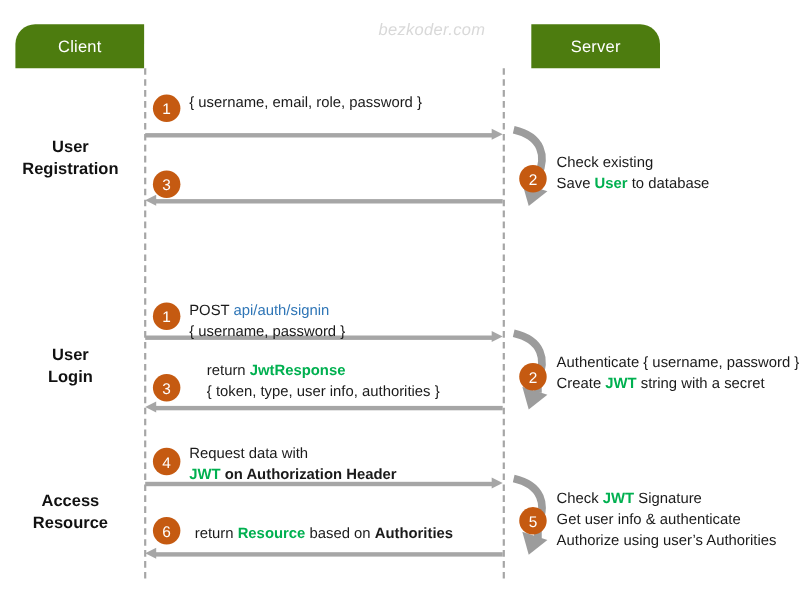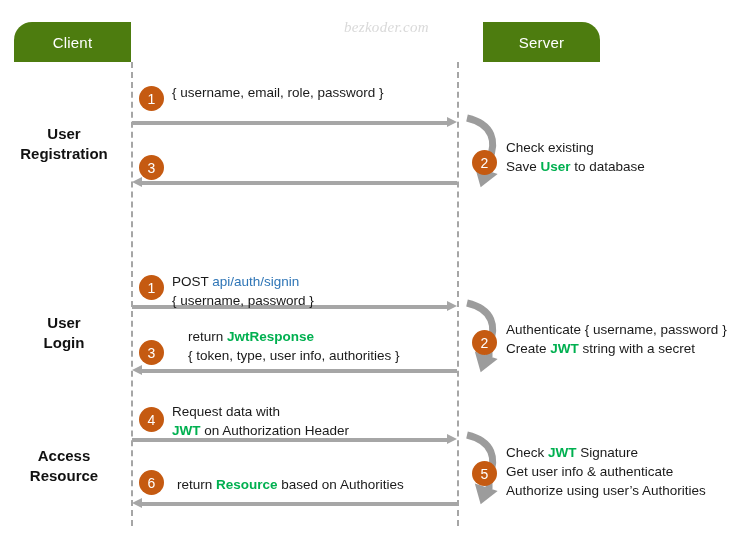--- a/index.html
+++ b/index.html
@@ -44,21 +44,21 @@
   }
 
   
   #watermark {
     position: absolute;
     left: 344px;
     top: 19px;
     font-size: 15px;
     font-style: italic;
     color: #D9D9D9;
-    font-family: Liberation Serif, serif;
+    font-family: Liberation Sans, sans-serif;
     letter-spacing: .3px;
     user-select: none;
   }
 
   
   .lifeline {
     position: absolute;
     top: 62px;
     width: 0;
     height: 464px;
@@ -122,21 +122,21 @@
   .msg-text {
     position: absolute;
     font-size: 13.5px;
     color: #1a1a1a;
     line-height: 1.42;
     white-space: nowrap;
     z-index: 3;
   }
   .msg-text .url   { color: #2E75B6; }
   .msg-text .green { color: #00B050; font-weight: bold; }
-  .msg-text .bold  { font-weight: normal; }
+  .msg-text .bold  { font-weight: bold; }
 
   
   .self-loop {
     position: absolute;
     width: 46px;
     height: 78px;
     z-index: 2;
   }
   .self-loop svg { display: block; }
 </style>

